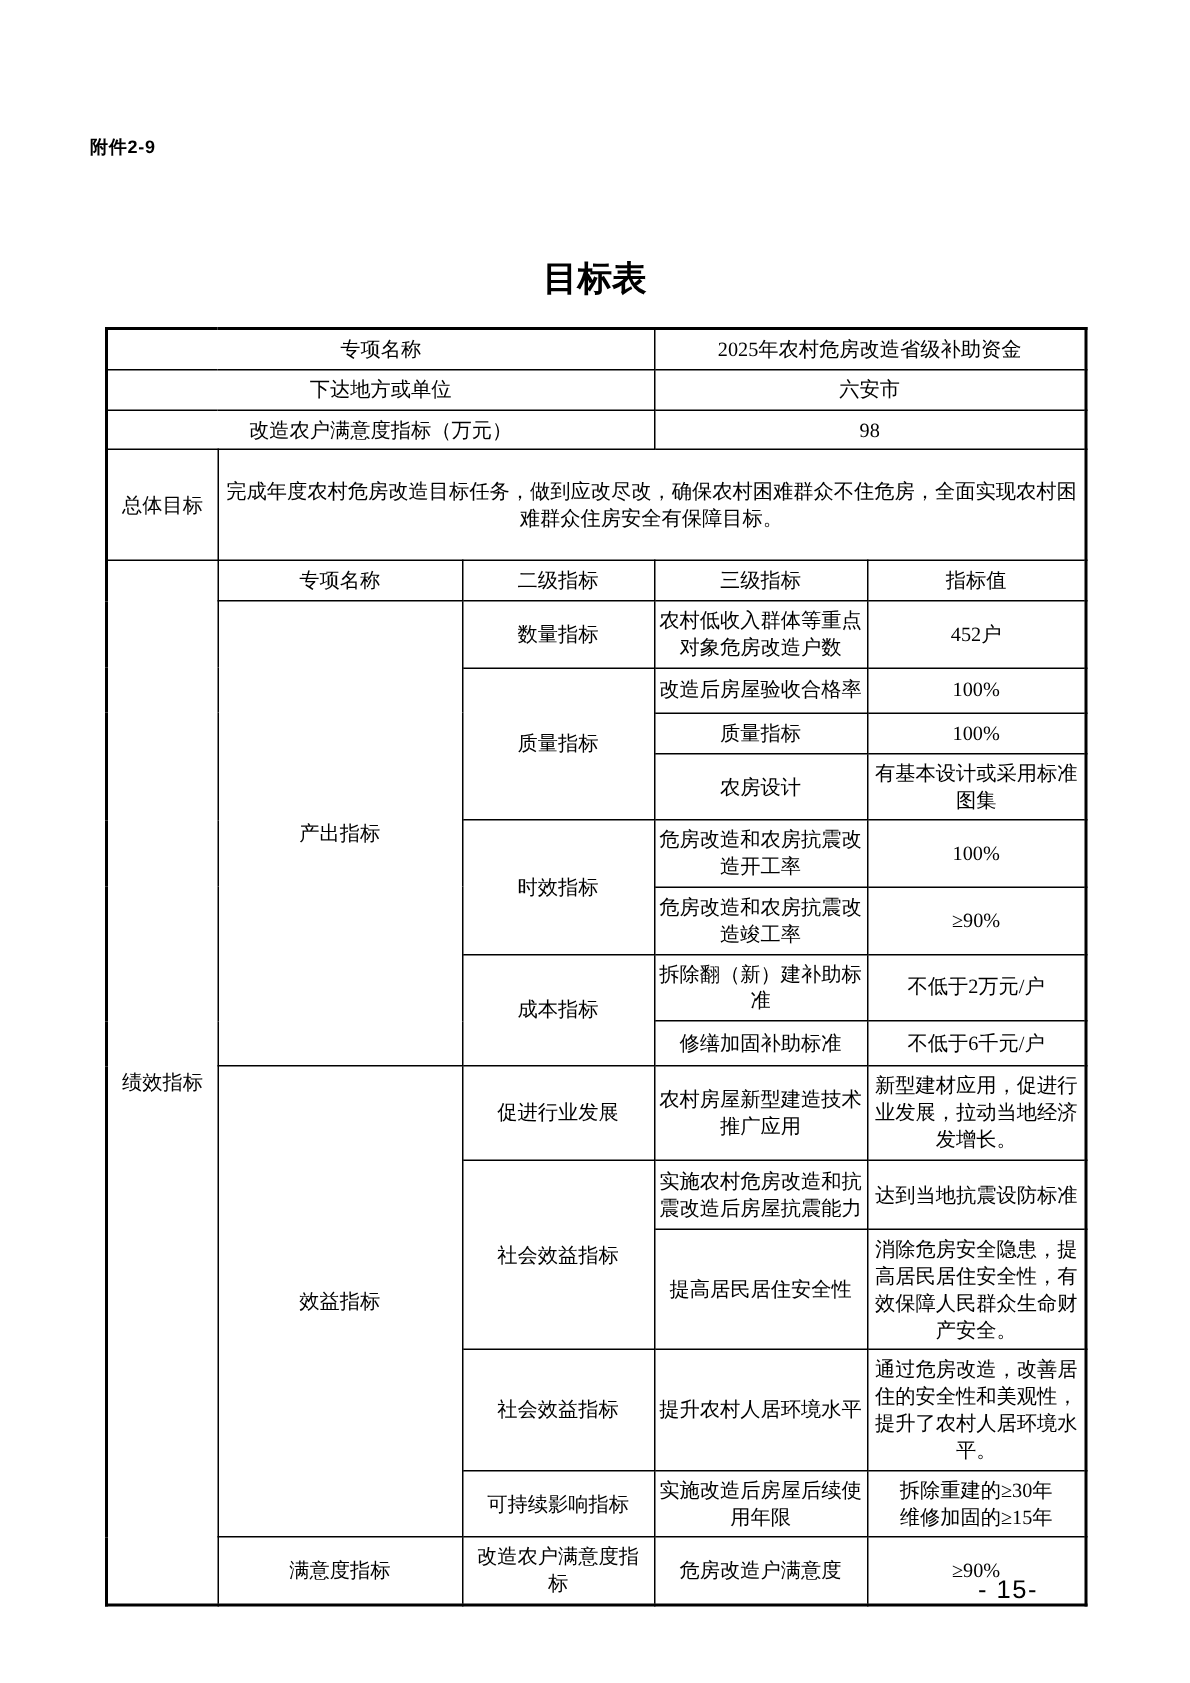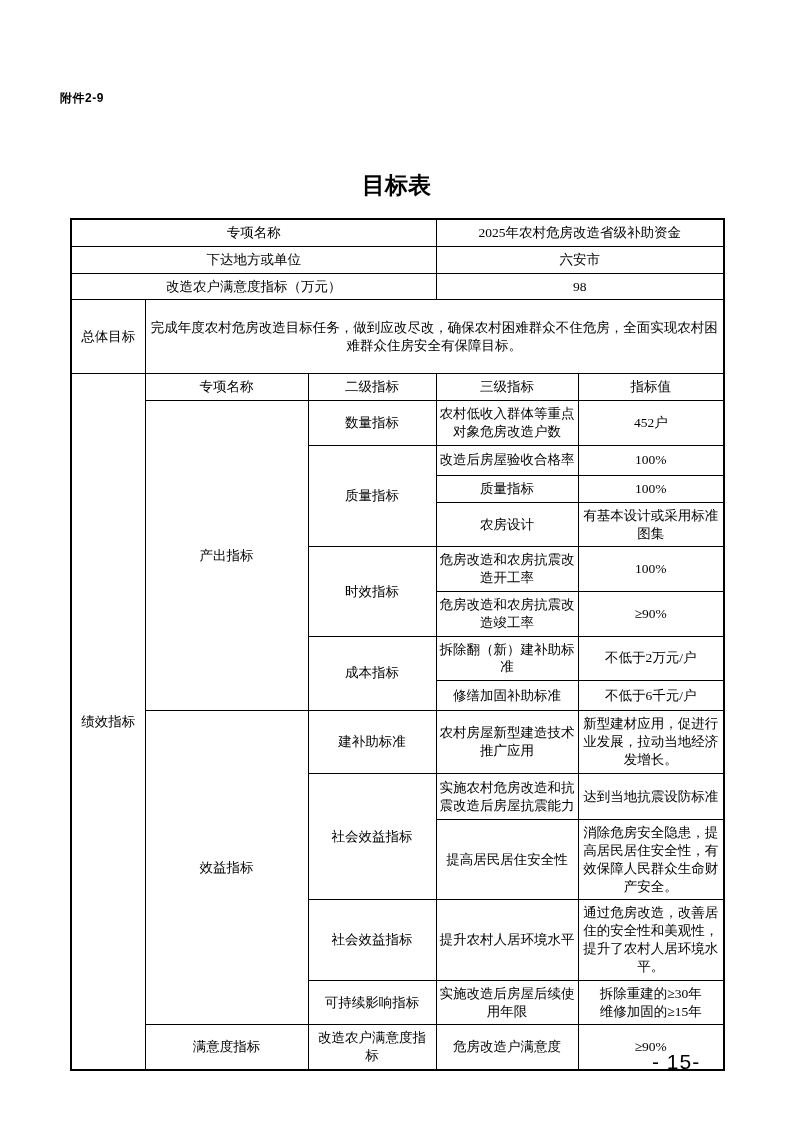--- a/index.html
+++ b/index.html
@@ -57,21 +57,21 @@
     padding: 3px 5px;
     line-height: 1.55;
     margin-left: 24px;
   }
   td.pre { white-space: pre-line; }
   .pageno {
     position: absolute;
     left: 652px;
     top: 1050px;
     font-family: "Liberation Sans", "DejaVu Sans", sans-serif;
-    font-size: 21px;
+    font-size: 17px;
     letter-spacing: 1px;
   }
 </style>
 </head>
 <body>
 
 <div class="page">
 
   <div class="attach">附件2-9</div>
 
@@ -146,21 +146,21 @@
       <td class="l">拆除翻（新）建补助标准</td>
       <td>不低于2万元/户</td>
     </tr>
     <tr style="height:30px">
       <td class="l">修缮加固补助标准</td>
       <td>不低于6千元/户</td>
     </tr>
 
     <tr style="height:63px">
       <td rowspan="5">效益指标</td>
-      <td>建补助标准</td>
+      <td>促进行业发展</td>
       <td class="l">农村房屋新型建造技术推广应用</td>
       <td>新型建材应用，促进行业发展，拉动当地经济发增长。</td>
     </tr>
     <tr style="height:46px">
       <td rowspan="2">社会效益指标</td>
       <td class="l">实施农村危房改造和抗震改造后房屋抗震能力</td>
       <td>达到当地抗震设防标准</td>
     </tr>
     <tr style="height:70px">
       <td class="l">提高居民居住安全性</td>

